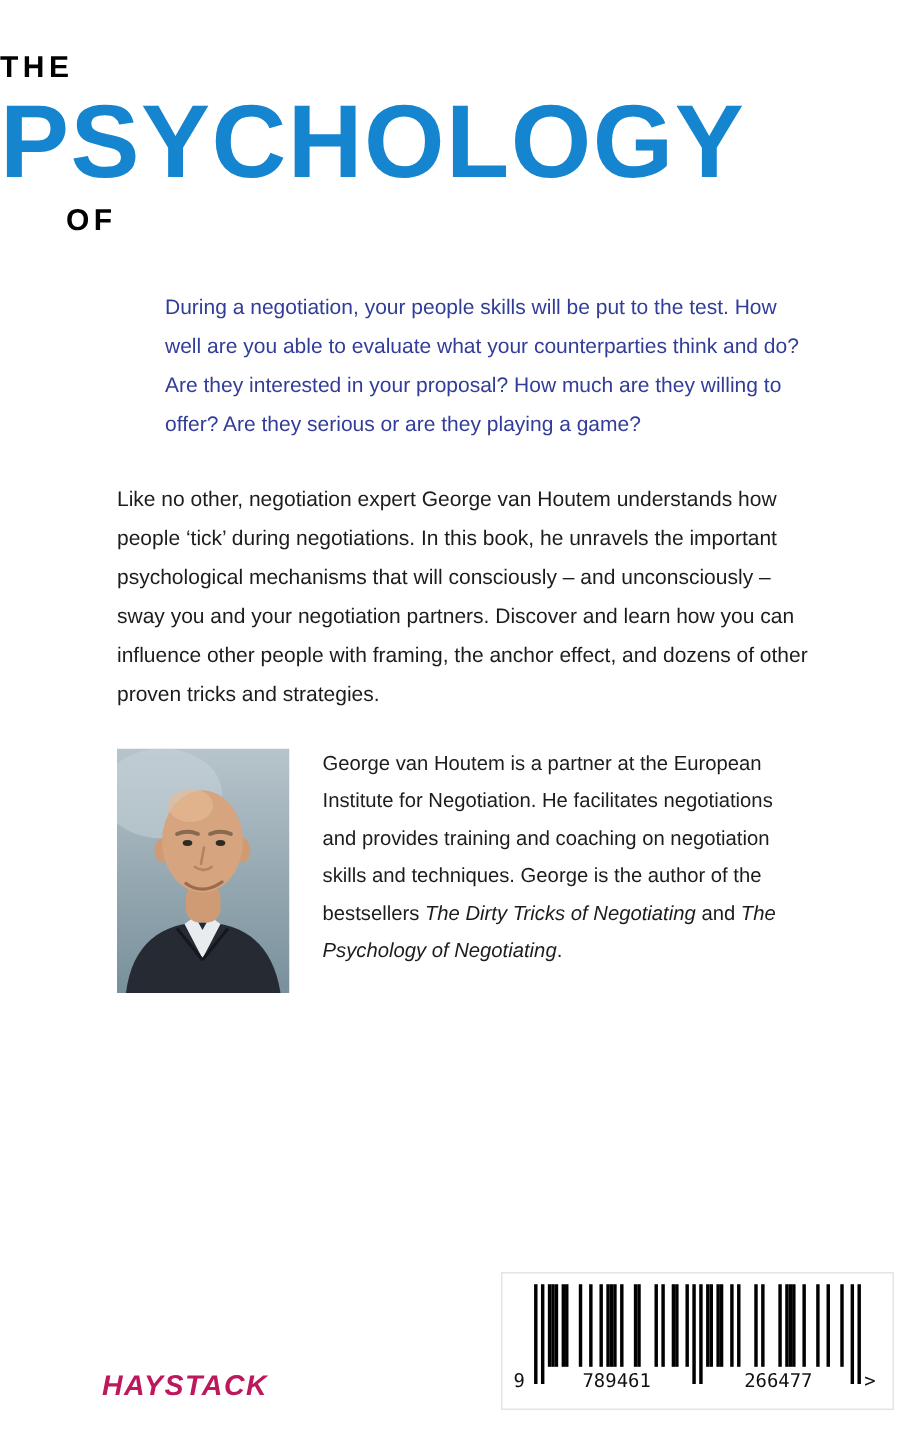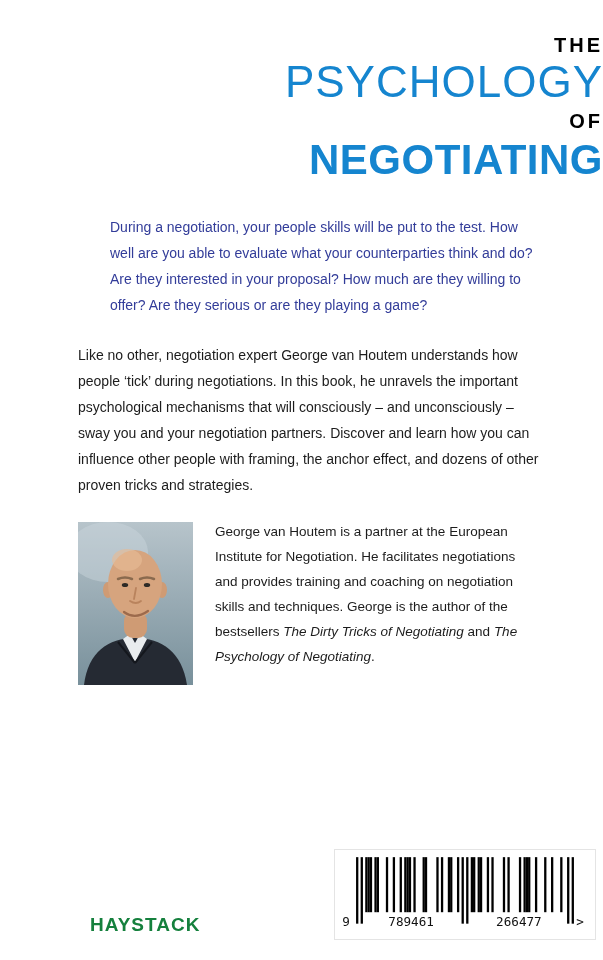--- a/index.html
+++ b/index.html
@@ -10,24 +10,24 @@
   }
   html,body{margin:0;padding:0;background:#ffffff;}
   body{
     width:603px;height:960px;
     font-family:"Liberation Sans","DejaVu Sans",sans-serif;
     color:var(--c-text);
   }
   .page{position:relative;width:603px;height:960px;background:#ffffff;overflow:hidden;}
 
   
-  .title-block{text-align:right;padding-top:34px;}
+  .title-block{text-align:left;padding-top:34px;}
   .t-small{font-size:20px;font-weight:700;letter-spacing:3px;color:#000;}
   .t-psychology{
-    font-size:44px;font-weight:400;letter-spacing:1px;
+    font-size:69px;font-weight:700;letter-spacing:1px;
     color:var(--c-title-blue);line-height:1.04;margin-top:2px;
   }
   .t-of{margin-top:5px;padding-left:44px;}
   .t-negotiating{
     font-size:42px;font-weight:700;letter-spacing:.5px;
     color:var(--c-title-blue);line-height:1.05;margin-top:5px;
   }
   .tagline{margin-top:11px;font-size:16px;font-weight:700;line-height:1.32;color:var(--c-red);}
 
   
@@ -37,40 +37,39 @@
 
   
   .author{display:flex;gap:22px;margin:12px 50px 0 78px;align-items:flex-start;}
   .photo{width:115px;height:163px;flex:0 0 auto;}
   .photo svg{display:block;width:115px;height:163px;}
   .bio{font-size:13.5px;line-height:25px;margin:-3px 12px 0 0;width:328px;color:var(--c-text);}
   .bio em{font-style:italic;}
 
   
   .publisher{
-    position:absolute;left:90px;bottom:24px;
-    font-size:19px;font-weight:700;letter-spacing:1px;color:#15803d;
+    position:absolute;left:68px;bottom:24px;
+    font-size:19px;font-weight:700;letter-spacing:1px;color:#be185d;font-style:italic;
   }
   .barcode-box{
     position:absolute;right:7px;bottom:20px;
     background:#fff;border:1px solid #e4e4e4;
     padding:7px 5px 2px 5px;
   }
   .bc-digit{font-family:"DejaVu Sans Mono","Liberation Mono",monospace;font-size:11px;fill:#111;}
 </style>
 </head>
 <body>
 
 <div class="page">
 
   <header class="title-block">
     <div class="t-small">THE</div>
     <div class="t-psychology">PSYCHOLOGY</div>
     <div class="t-small t-of">OF</div>
-    <div class="t-negotiating">NEGOTIATING</div>
   </header>
 
   <main class="blurb">
     <p class="para para-blue">During a negotiation, your people skills will be put to the test. How well are you able to evaluate what your counterparties think and do? Are they interested in your proposal? How much are they willing to offer? Are they serious or are they playing a game?</p>
     <p class="para">Like no other, negotiation expert George van Houtem understands how people ‘tick’ during negotiations. In this book, he unravels the important psychological mechanisms that will consciously – and unconsciously – sway you and your negotiation partners. Discover and learn how you can influence other people with framing, the anchor effect, and dozens of other proven tricks and strategies.</p>
   </main>
 
   <section class="author">
     <div class="photo">
       <svg viewBox="0 0 115 163" xmlns="http://www.w3.org/2000/svg">

